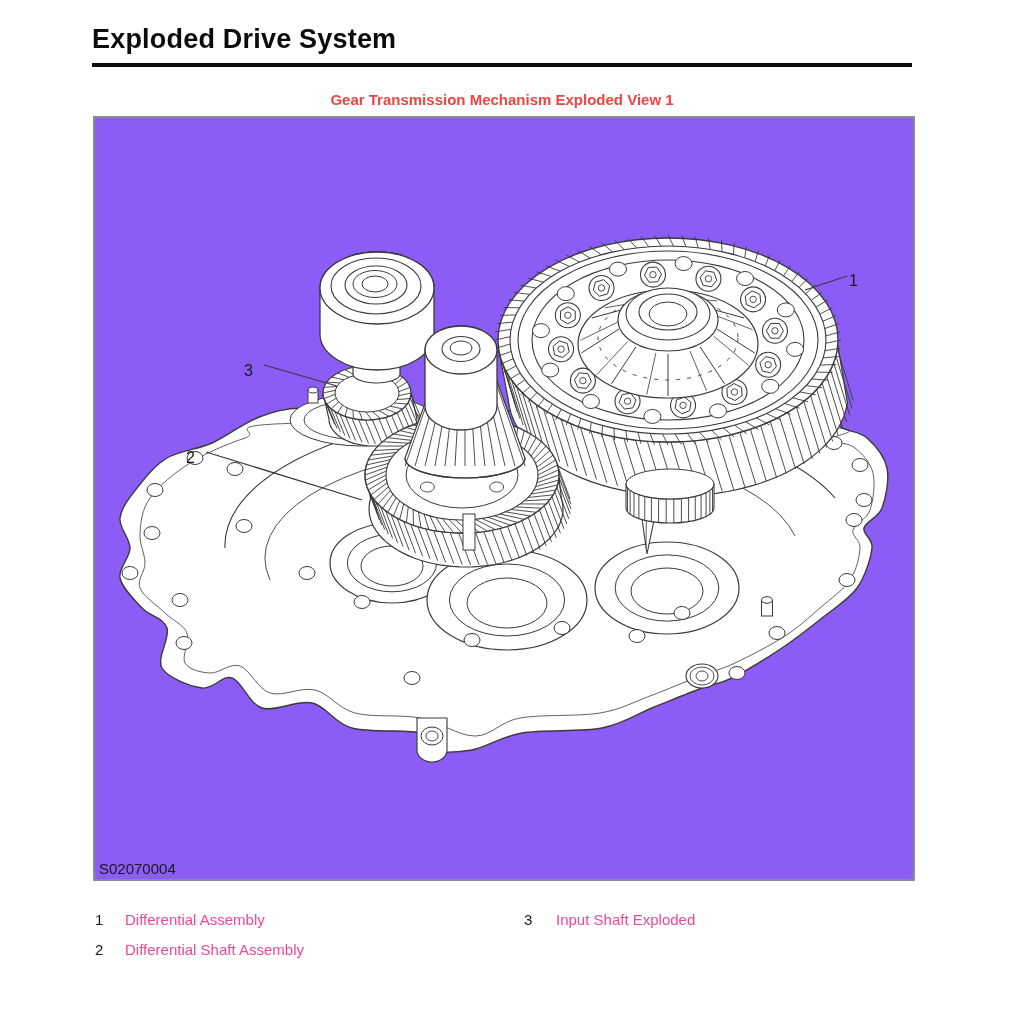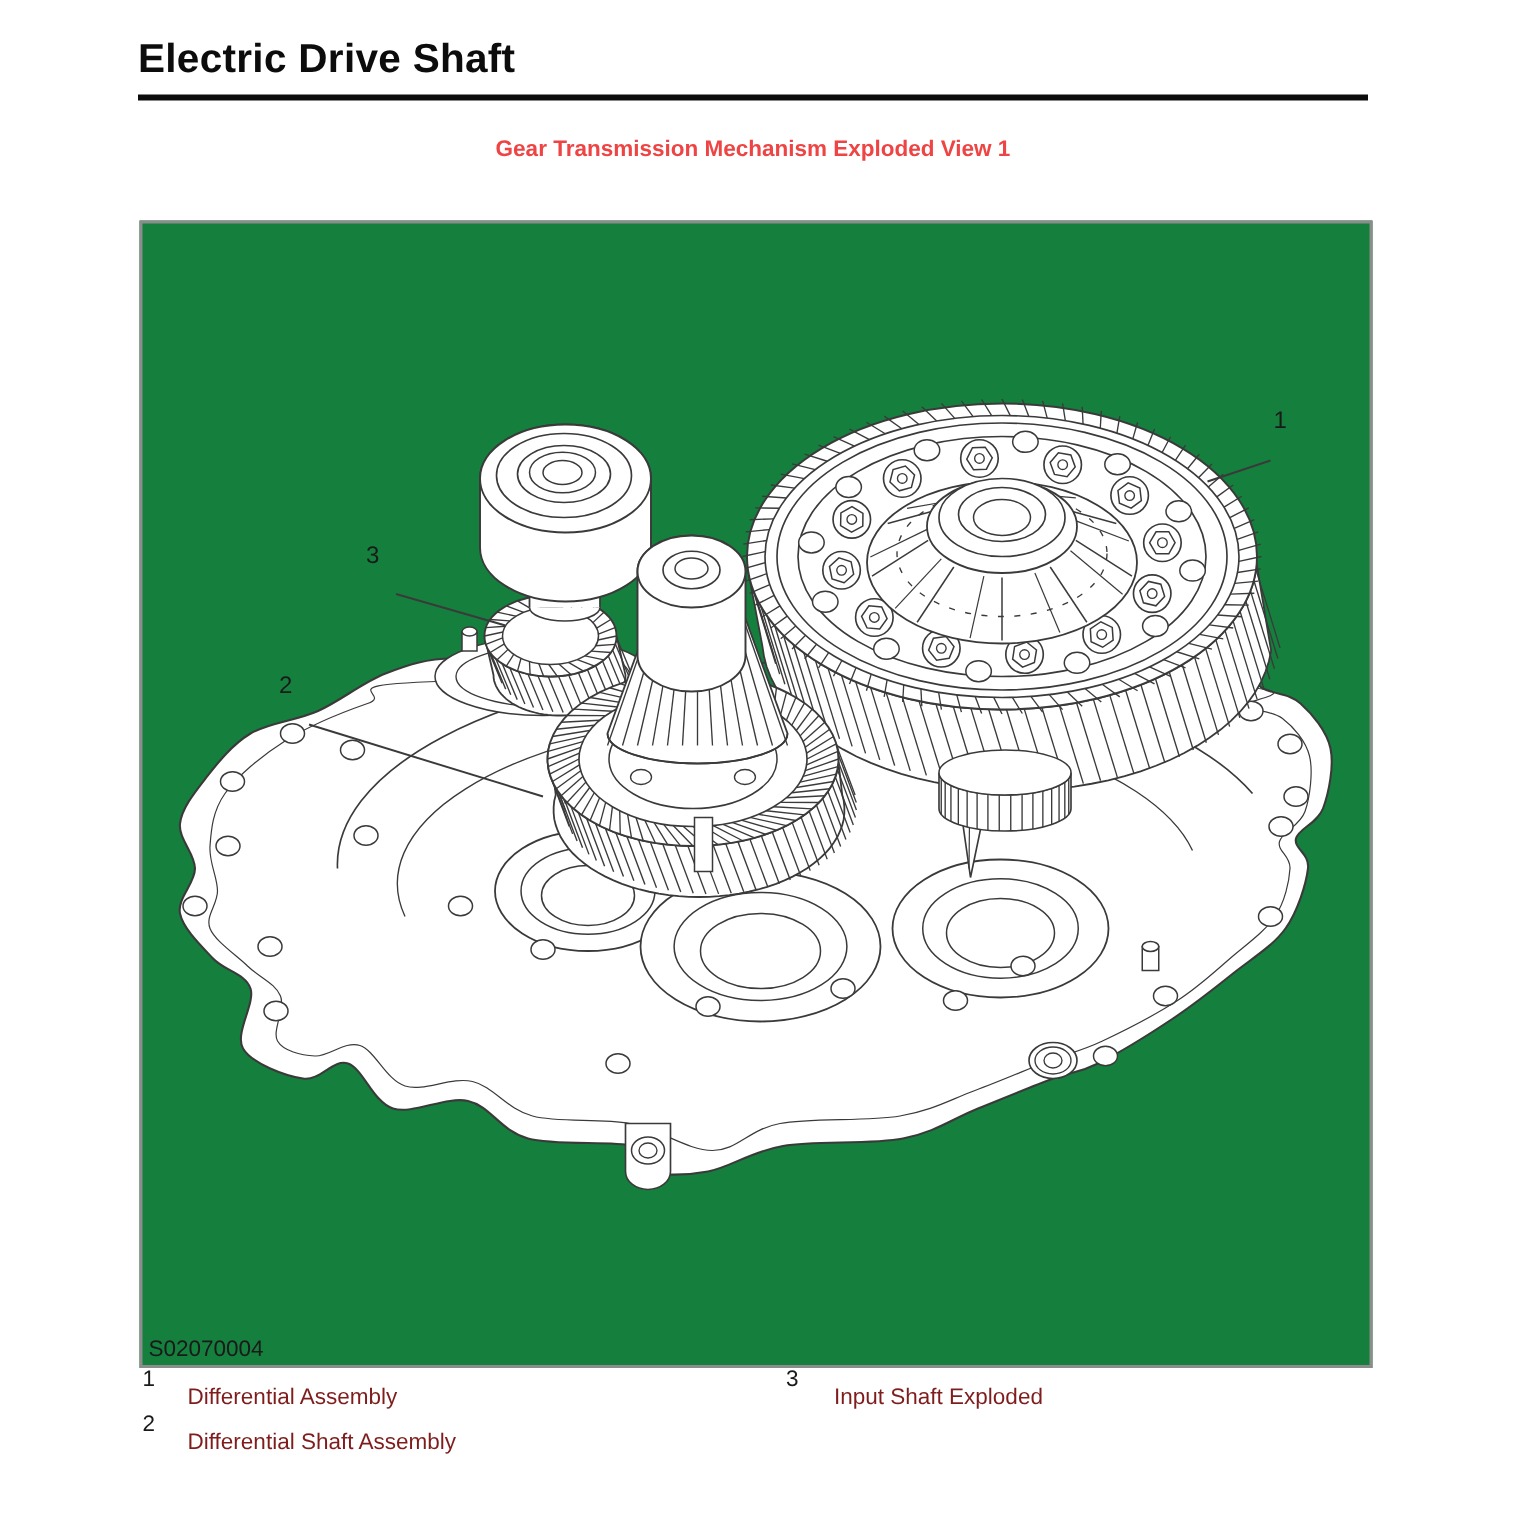--- a/index.html
+++ b/index.html
@@ -1,33 +1,33 @@
 <!DOCTYPE html>
 <html><head>
 <meta charset="utf-8">
 <style>
   html,body{margin:0;padding:0;background:#ffffff;}
   #page{position:relative;width:1024px;height:1024px;background:#fff;overflow:hidden;
         font-family:"Liberation Sans","DejaVu Sans",sans-serif;color:#111;}
   #doc-title{position:absolute;left:92px;top:24px;font-size:27px;font-weight:bold;letter-spacing:0.2px;color:#0c0c0c;}
   #title-rule{position:absolute;left:92px;top:63px;width:820px;height:4px;background:#0c0c0c;}
   #fig-caption{position:absolute;left:92px;top:91px;width:820px;text-align:center;font-size:15px;font-weight:bold;color:#ef4444;}
-  #figure-box{position:absolute;left:93px;top:147px;width:818px;height:761px;border:2px solid #8c8c8c;background:#15803d;}
+  #figure-box{position:absolute;left:93px;top:116px;width:818px;height:761px;border:2px solid #8c8c8c;background:#8b5cf6;}
   #figure-box svg{position:absolute;left:0;top:0;}
   #figure-code{position:absolute;left:4px;bottom:2px;font-size:15px;color:#1a1a1a;}
   .callout{position:absolute;font-size:16px;color:#1a1a1a;font-weight:normal;}
   .legend-num{position:absolute;font-size:15px;color:#1a1a1a;}
-  .legend-label{position:absolute;font-size:15px;color:#7f1d1d;margin-top:12px;}
+  .legend-label{position:absolute;font-size:15px;color:#ec4899;}
 </style>
 </head>
 <body>
 
 <div id="page">
 
-  <div id="doc-title">Electric Drive Shaft</div>
+  <div id="doc-title">Exploded Drive System</div>
   <div id="title-rule"></div>
   <div id="fig-caption">Gear Transmission Mechanism Exploded View 1</div>
 
   <div id="figure-box">
     <svg id="fig" width="818" height="761" viewBox="0 0 818 761">
         <path d="M207,290C189.5,290.0 177.0,294.2 162,300C147.0,305.8 132.0,318.3 117,325C102.0,331.7 84.5,332.5 72,340C59.5,347.5 49.8,360.0 42,370C34.2,380.0 26.2,390.0 25,400C23.8,410.0 35.0,420.0 35,430C35.0,440.0 23.0,450.0 25,460C27.0,470.0 39.2,481.7 47,490C54.8,498.3 68.7,500.0 72,510C75.3,520.0 61.2,540.0 67,550C72.8,560.0 95.3,568.3 107,570C118.7,571.7 127.0,556.7 137,560C147.0,563.3 153.7,585.8 167,590C180.3,594.2 202.0,581.7 217,585C232.0,588.3 238.7,605.0 257,610C275.3,615.0 313.7,611.3 327,615C340.3,618.7 328.7,629.2 337,632C345.3,634.8 362.0,634.8 377,632C392.0,629.2 405.3,618.7 427,615C448.7,611.3 485.3,614.2 507,610C528.7,605.8 540.3,596.7 557,590C573.7,583.3 593.7,575.0 607,570C620.3,565.0 623.7,566.7 637,560C650.3,553.3 672.0,540.0 687,530C702.0,520.0 714.5,510.0 727,500C739.5,490.0 753.7,481.7 762,470C770.3,458.3 775.8,440.0 777,430C778.2,420.0 767.3,416.7 769,410C770.7,403.3 783.2,400.0 787,390C790.8,380.0 794.5,361.7 792,350C789.5,338.3 779.5,326.7 772,320C764.5,313.3 755.3,314.2 747,310C738.7,305.8 745.3,297.5 722,295C698.7,292.5 642.8,294.2 607,295C571.2,295.8 537.0,297.5 507,300C477.0,302.5 455.3,307.5 427,310C398.7,312.5 363.7,316.7 337,315C310.3,313.3 288.7,304.2 267,300C245.3,295.8 224.5,290.0 207,290Z" fill="#fff" stroke="#3a3a3a" stroke-width="1.4"></path>
         <path d="M210,305C116.7,307.0 169.2,313.3 150,320C130.8,326.7 110.8,335.0 95,345C79.2,355.0 63.3,368.3 55,380C46.7,391.7 45.8,404.2 45,415C44.2,425.8 50.0,435.8 50,445C50.0,454.2 41.7,461.7 45,470C48.3,478.3 62.2,487.5 70,495C77.8,502.5 88.7,506.7 92,515C95.3,523.3 86.2,538.3 90,545C93.8,551.7 105.8,554.5 115,555C124.2,555.5 135.0,544.7 145,548C155.0,551.3 162.5,571.0 175,575C187.5,579.0 205.8,568.7 220,572C234.2,575.3 242.5,590.3 260,595C277.5,599.7 305.0,596.2 325,600C345.0,603.8 363.3,618.0 380,618C396.7,618.0 404.2,603.8 425,600C445.8,596.2 483.3,598.7 505,595C526.7,591.3 538.3,584.2 555,578C571.7,571.8 590.8,563.5 605,558C619.2,552.5 625.8,551.7 640,545C654.2,538.3 675.8,527.2 690,518C704.2,508.8 714.2,499.3 725,490C735.8,480.7 748.3,472.0 755,462C761.7,452.0 764.5,438.3 765,430C765.5,421.7 756.3,418.3 758,412C759.7,405.7 771.7,401.5 775,392C778.3,382.5 780.5,365.3 778,355C775.5,344.7 767.2,335.5 760,330C752.8,324.5 743.3,325.7 735,322C726.7,318.3 797.5,310.8 710,308" fill="none" stroke="#3a3a3a" stroke-width="0.8"></path>
         <path d="M130,430 A315 135 0 0 1 740,380" fill="none" stroke="#3a3a3a" stroke-width="1.1"></path>
         <path d="M175,462 A260 110 0 0 1 700,418" fill="none" stroke="#3a3a3a" stroke-width="0.9"></path>
         <ellipse cx="297" cy="445" rx="62" ry="40" fill="#fff" stroke="#3a3a3a" stroke-width="1.2"></ellipse>

